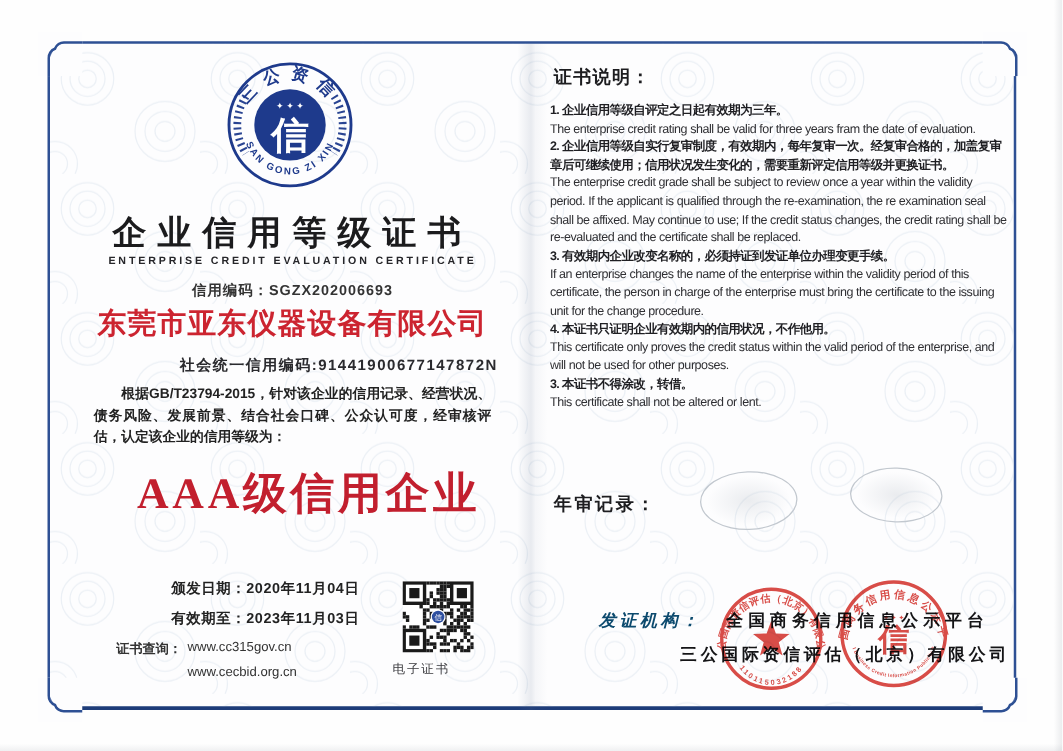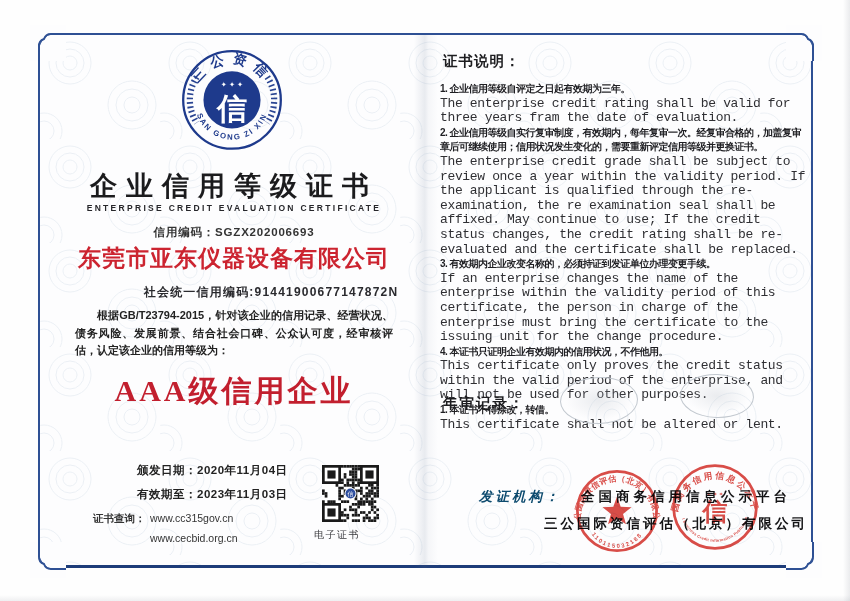--- a/index.html
+++ b/index.html
@@ -23,36 +23,36 @@
   
   .lp-center{left:40px;width:388px;text-align:center;}
   .title{top:168px;font-family:"Liberation Serif",serif;font-weight:900;font-size:27px;
          letter-spacing:9px;color:#1b1b1d;}
   .title-en{top:203px;font-size:8.5px;font-weight:700;letter-spacing:2.3px;color:#26262a;}
   .credit-code{top:225px;font-size:11.5px;font-weight:700;letter-spacing:.8px;color:#333;}
   .company{top:243px;font-size:23px;font-weight:700;letter-spacing:1px;color:#cc2430;}
   .unified{top:284px;font-size:12px;font-weight:700;letter-spacing:1.2px;color:#2a2a2e;padding-left:37px;}
   .statement{left:75px;top:307px;width:318px;font-size:11px;font-weight:600;line-height:17.5px;
              text-align:justify;text-indent:2em;color:#222;}
-  .rating{top:371px;font-family:"Liberation Serif",serif;font-size:30px;font-weight:900;
-          letter-spacing:3px;color:#c21f2e;}
+  .rating{top:371px;font-family:"Liberation Serif",serif;font-size:35px;font-weight:900;
+          letter-spacing:3px;color:#c21f2e;margin-left:13px;}
   .kv{font-size:11.5px;font-weight:700;color:#222;letter-spacing:.5px;margin-left:44px;}
   .issue{left:93px;top:463px;}
   .valid{left:93px;top:487px;}
   .qlabel{left:93px;top:512px;font-size:10.5px;font-weight:600;color:#333;}
   .url1{left:150px;top:512px;font-size:10.5px;color:#333;}
   .url2{left:150px;top:532px;font-size:10.5px;color:#333;}
   .qr{left:322px;top:465px;}
   .qr-caption{left:314px;top:528px;width:74px;font-size:10px;
               letter-spacing:1.5px;color:#3a3a3e;}
   
   .heading{left:443px;top:52px;font-size:14.5px;font-weight:800;letter-spacing:1px;color:#1d1d20;}
   .clauses{left:440px;top:82px;width:366px;color:#222;}
   .clause-cn{font-size:10px;line-height:14.6px;font-weight:700;letter-spacing:-.5px;color:#1f1f23;}
-  .clause-en{font-family:Liberation Mono, monospace;font-size:13px;line-height:14.6px;
+  .clause-en{font-family:Liberation Sans, sans-serif;font-size:10px;line-height:14.6px;
              letter-spacing:-.35px;color:#2f2f33;}
   .annual{left:443px;top:394px;font-size:14.5px;font-weight:800;letter-spacing:2px;color:#1d1d20;}
   .stamp-area{box-sizing:border-box;border:1.2px solid #c2c8cf;border-radius:50%;
               background:radial-gradient(ellipse at center,rgba(190,196,204,.30),transparent 62%);}
   .stamp1{left:560px;top:377px;width:78px;height:47px;transform:rotate(-2deg);}
   .stamp2{left:680px;top:374px;width:74px;height:44px;transform:rotate(2deg);}
   .issuer-label{left:479px;top:488px;font-size:13.5px;font-weight:700;letter-spacing:3px;color:#0c4a6e;font-style:italic;}
   .issuer1{left:581px;top:488px;font-size:13.5px;font-weight:700;letter-spacing:4px;color:#141416;}
   .issuer2{left:544px;top:515px;font-size:13.5px;font-weight:700;letter-spacing:3px;color:#141416;}
   .seal{mix-blend-mode:multiply;opacity:.88;}
@@ -307,21 +307,21 @@
 
   <div class="abs clauses">
     <div class="clause-cn">1. 企业信用等级自评定之日起有效期为三年。</div>
     <div class="clause-en">The enterprise credit rating shall be valid for three years fram the date of evaluation.</div>
     <div class="clause-cn">2. 企业信用等级自实行复审制度，有效期内，每年复审一次。经复审合格的，加盖复审章后可继续使用；信用状况发生变化的，需要重新评定信用等级并更换证书。</div>
     <div class="clause-en">The enterprise credit grade shall be subject to review once a year within the validity period. If the applicant is qualified through the re-examination, the re examination seal shall be affixed. May continue to use; If the credit status changes, the credit rating shall be re-evaluated and the certificate shall be replaced.</div>
     <div class="clause-cn">3. 有效期内企业改变名称的，必须持证到发证单位办理变更手续。</div>
     <div class="clause-en">If an enterprise changes the name of the enterprise within the validity period of this certificate, the person in charge of the enterprise must bring the certificate to the issuing unit for the change procedure.</div>
     <div class="clause-cn">4. 本证书只证明企业有效期内的信用状况，不作他用。</div>
     <div class="clause-en">This certificate only proves the credit status within the valid period of the enterprise, and will not be used for other purposes.</div>
-    <div class="clause-cn">1. 本证书不得涂改，转借。</div>
+    <div class="clause-cn">3. 本证书不得涂改，转借。</div>
     <div class="clause-en">This certificate shall not be altered or lent.</div>
   </div>
 
   <div class="abs annual">年审记录：</div>
   <div class="abs stamp-area stamp1"></div>
   <div class="abs stamp-area stamp2"></div>
 
   <div class="abs issuer-label">发证机构：</div>
   <div class="abs issuer1">全国商务信用信息公示平台</div>
   <div class="abs issuer2">三公国际资信评估（北京）有限公司</div>

